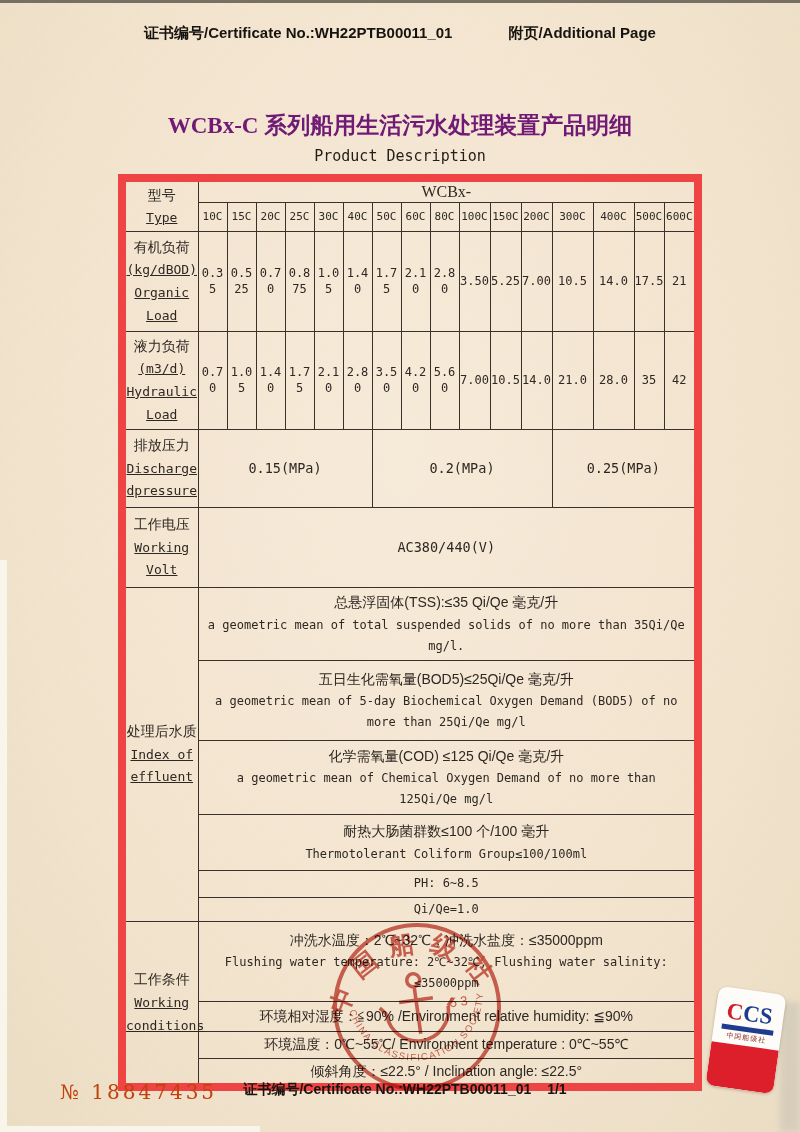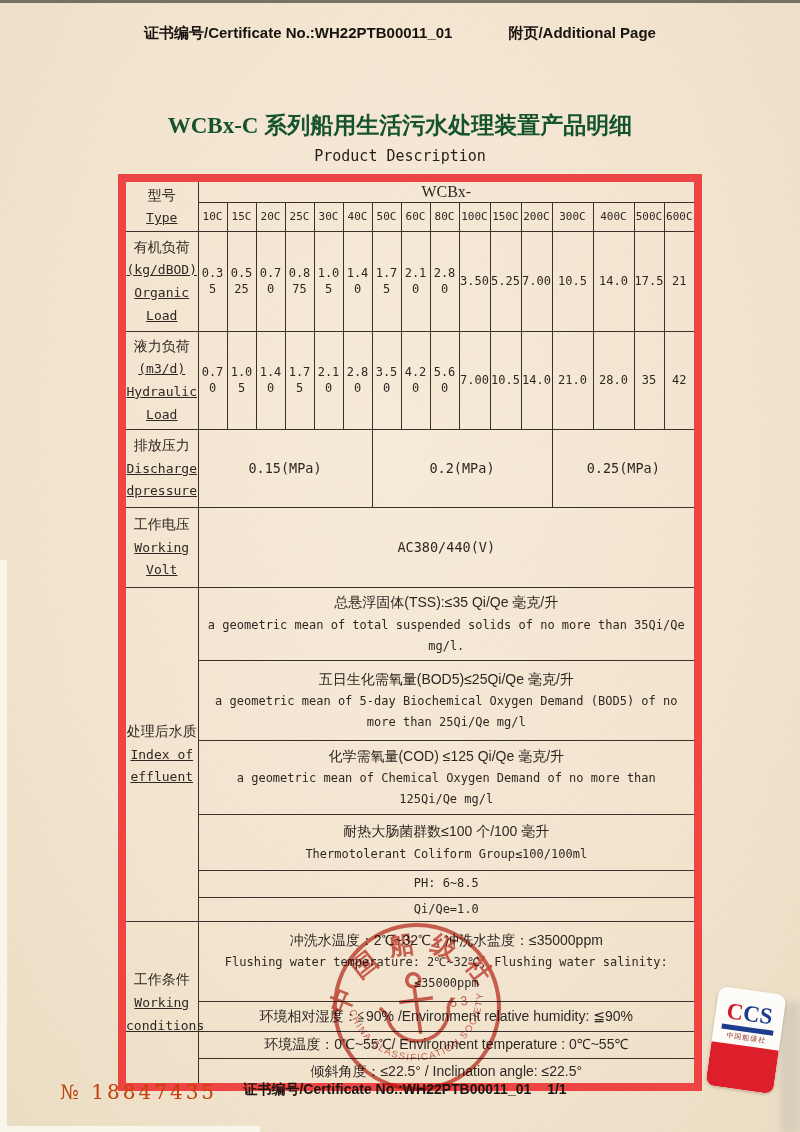--- a/index.html
+++ b/index.html
@@ -10,21 +10,21 @@
       repeating-linear-gradient(135deg, rgba(255,255,255,.06) 0 1px, rgba(0,0,0,0) 1px 3px),
       radial-gradient(ellipse at 50% 40%, #f6ead8 0%, #f2e3cd 60%, #eadcc2 100%);}
   .edge-top{position:absolute;top:0;left:0;right:0;height:3px;background:#5a5248;opacity:.8;}
   .edge-left{position:absolute;left:0;top:560px;width:7px;bottom:0;background:#faf5ea;}
   .edge-bottom{position:absolute;left:0;bottom:0;width:260px;height:6px;background:#faf5ea;}
   .edge-shadow{position:absolute;right:0;bottom:0;width:20px;height:130px;background:#c7c0b4;opacity:.55;filter:blur(3px);}
 
   .doc-header{position:absolute;top:24px;left:0;right:0;display:flex;justify-content:center;gap:56px;
     font-weight:bold;font-size:15px;color:#17140f;}
   .doc-title{position:absolute;top:110px;left:0;right:0;text-align:center;
-    font-family:"Liberation Serif",serif;font-weight:bold;font-size:23px;color:#14532d;}
+    font-family:"Liberation Serif",serif;font-weight:bold;font-size:23px;color:#701a75;}
   .doc-subtitle{position:absolute;top:147px;left:0;right:0;text-align:center;
     font-family:"DejaVu Sans Mono",monospace;font-size:15px;color:#221d16;}
 
   table.spec{position:absolute;left:118px;top:174px;border-collapse:collapse;table-layout:fixed;
     width:576px;background:transparent;}
   table.spec td, table.spec th{border:1px solid #38322a;padding:0;text-align:center;vertical-align:middle;
     font-weight:normal;}
   table.spec{border:8px solid #ef4444;}
   .cjk{font-size:14px;line-height:1.75;}
   .en{font-family:"DejaVu Sans Mono",monospace;font-size:12px;line-height:1.75;}

